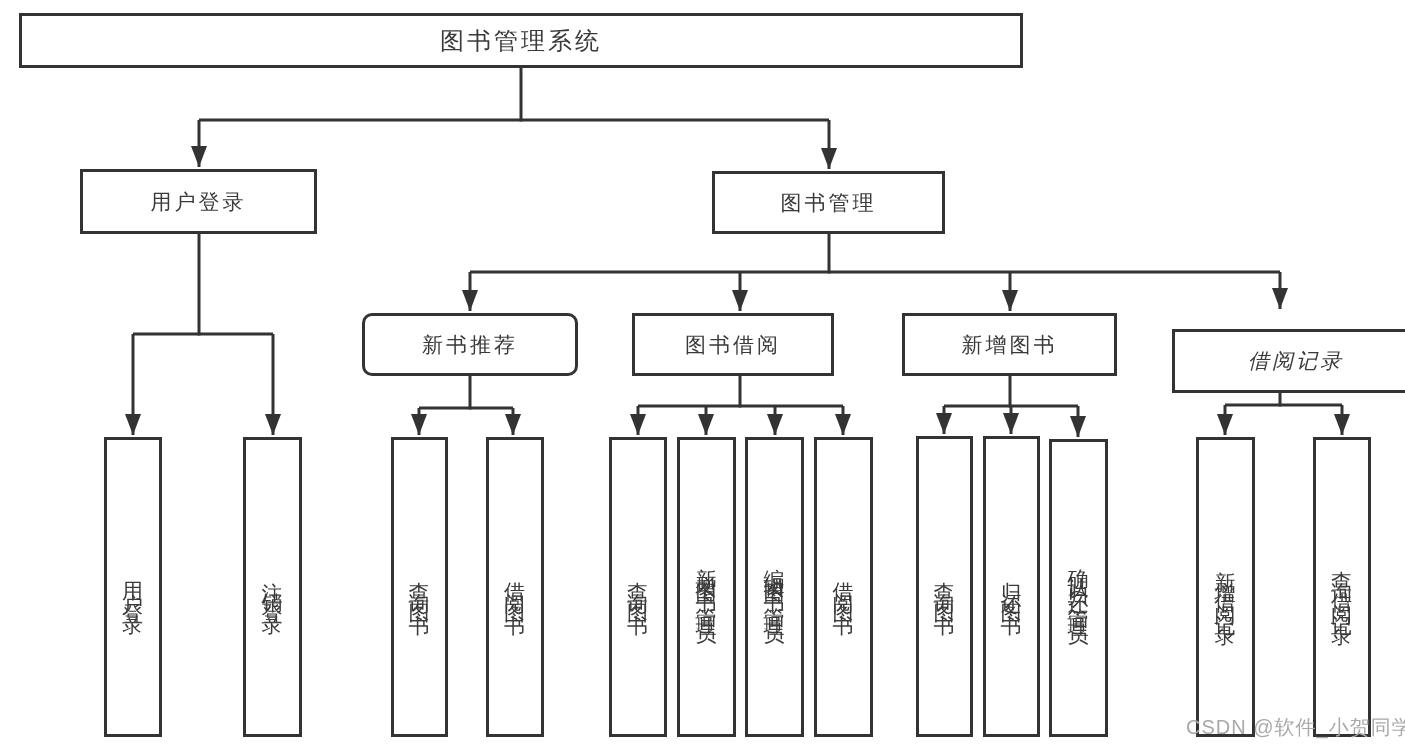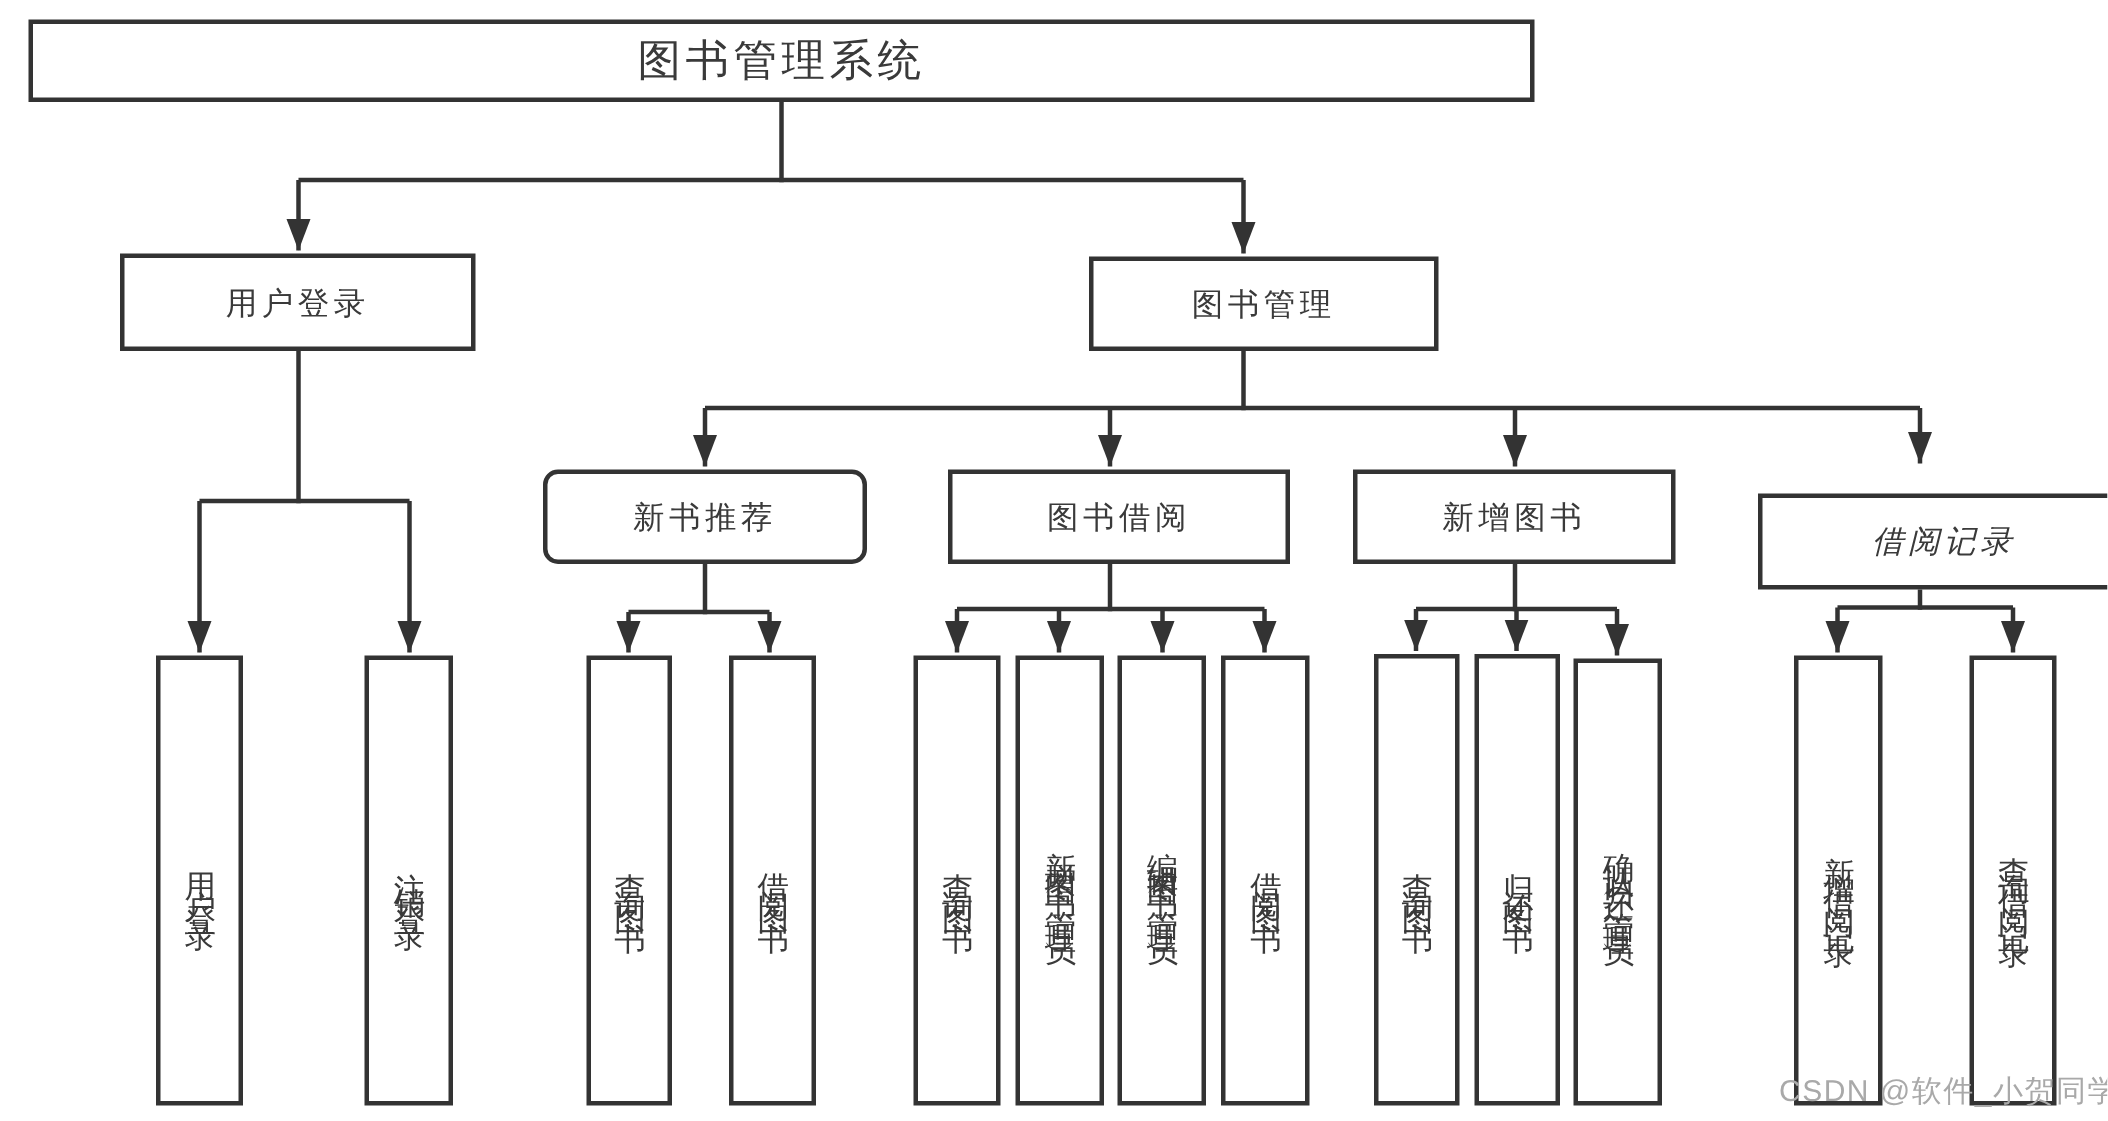--- a/index.html
+++ b/index.html
@@ -18,21 +18,21 @@
     background:#ffffff;
     display:flex;align-items:center;justify-content:center;
     color:#3a3a3a;
   }
   .hlabel{
     font-size:21px;
     letter-spacing:3px;
     white-space:nowrap;
     color:#3a3a3a;
   }
-  .root .hlabel{font-size:29px;}
+  .root .hlabel{font-size:24px;}
   .vtext{
     writing-mode:vertical-rl;
     text-orientation:mixed;
     font-size:21px;
     letter-spacing:11px;
     line-height:1;
     color:#3a3a3a;
   }
   #watermark{
     position:absolute;
@@ -112,28 +112,28 @@
     </g>
   </svg>
 
   <div class="box root" style="left:19px;top:13px;width:1004px;height:55px;">
     <span class="hlabel">图书管理系统</span>
   </div>
 
   <div class="box" style="left:80px;top:169px;width:237px;height:65px;">
     <span class="hlabel">用户登录</span>
   </div>
-  <div class="box" style="left:712px;top:171px;width:233px;height:63px;margin-left:14px;">
+  <div class="box" style="left:712px;top:171px;width:233px;height:63px;">
     <span class="hlabel">图书管理</span>
   </div>
 
   <div class="box" style="left:362px;top:313px;width:216px;height:63px;border-radius:10px;">
     <span class="hlabel">新书推荐</span>
   </div>
-  <div class="box" style="left:632px;top:313px;width:228px;height:63px;">
+  <div class="box" style="left:632px;top:313px;width:202px;height:63px;">
     <span class="hlabel">图书借阅</span>
   </div>
   <div class="box" style="left:902px;top:313px;width:215px;height:63px;">
     <span class="hlabel">新增图书</span>
   </div>
   <div class="box" style="left:1172px;top:329px;width:248px;height:64px;font-style:italic;">
     <span class="hlabel">借阅记录</span>
   </div>
 
   <div class="box" style="left:104px;top:437px;width:58px;height:300px;">

